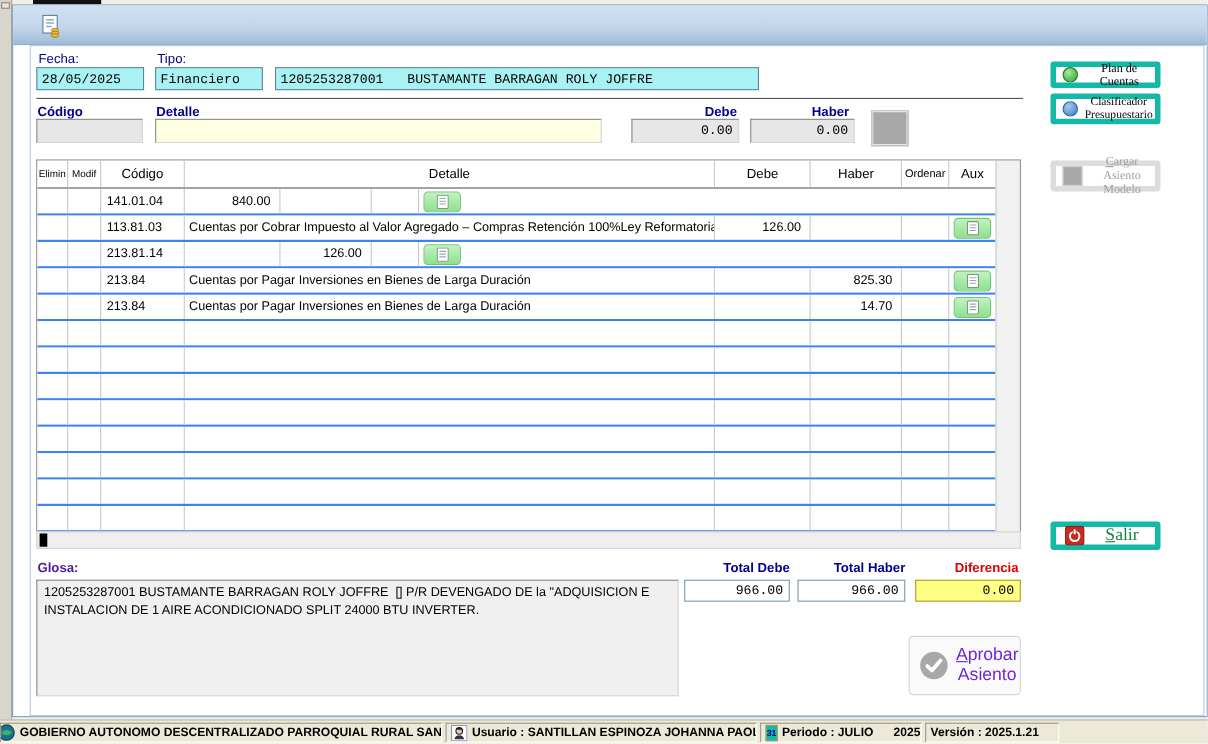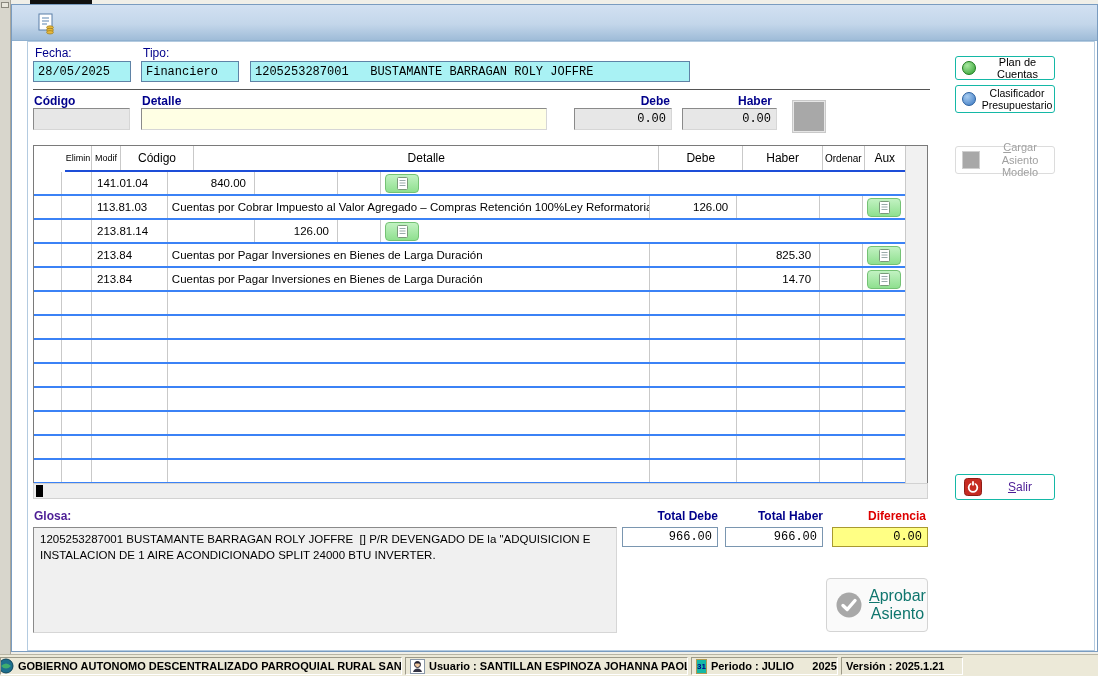--- a/index.html
+++ b/index.html
@@ -35,21 +35,21 @@
   .ta-right { text-align:right; }
 
   .sep-line { position:absolute; left:33px; top:89px; width:897px; height:0; border-top:1px solid #555; }
 
   .gray-square-btn { position:absolute; left:792px; top:100px; width:34px; height:33px; background:#a8a8a8;
                      border:1px solid #c9c9c9; box-shadow:0 0 0 1px #e6e6e6 inset; cursor:pointer; }
 
   
   .grid { position:absolute; left:33px; top:145px; width:895px; border:1px solid #7a7a7a; background:#fff; font-size:11.5px; }
   .g-row { display:flex; height:24px; border-bottom:2px solid #3b82f6; background:#fff; }
-  .g-head { height:26px; border-bottom:2px solid #1d4ed8; font-size:12px;margin-left:31px; }
+  .g-head { height:26px; border-bottom:2px solid #a3a3a3; font-size:12px; }
   .g-cell { border-right:1px solid #c9c9c9; height:100%; display:flex; align-items:center; overflow:hidden; white-space:nowrap; }
   .c-elimin { width:28px; justify-content:center; font-size:9px; }
   .c-modif { width:30px; justify-content:center; font-size:9px; }
   .c-codigo { width:76px; padding-left:5px; }
   .g-head .c-codigo { justify-content:center; padding-left:0; }
   .c-detalle { width:483px; padding-left:4px; }
   .g-head .c-detalle { justify-content:center; padding-left:0; }
   .c-debe { width:87px; justify-content:flex-end; padding-right:8px; }
   .c-haber { width:83px; justify-content:flex-end; padding-right:8px; }
   .g-head .c-debe, .g-head .c-haber { justify-content:center; padding-right:0; }
@@ -62,32 +62,32 @@
              background:linear-gradient(#c2f2c2,#8fe08f); display:flex; align-items:center; justify-content:center; cursor:pointer; }
 
   .hscroll { position:absolute; left:33px; top:483px; width:895px; height:16px; background:#efefef; border:1px solid #d2d2d2; }
   .hscroll .thumb { position:absolute; left:2px; top:1px; width:7px; height:12px; background:#000; }
 
   textarea.glosa { position:absolute; left:33px; top:527px; width:584px; height:106px; background:#f0f0f0;
                    border:1px solid; border-color:#8a8a8a #d6d6d6 #d6d6d6 #8a8a8a; resize:none;
                    font-family:"Liberation Sans", sans-serif; font-size:11.5px; color:#000; padding:4px 6px; line-height:1.35; }
 
   
-  .side-btn { position:absolute; background:#fff; border:1px solid #14b8a6; border-radius:3px; cursor:pointer;
-              display:flex; align-items:center; font-size:11px; color:#000; }
+  .side-btn { position:absolute; background:#fff; border:5px solid #14b8a6; border-radius:3px; cursor:pointer;
+              display:flex; align-items:center; font-size:11px; color:#000;font-family:Liberation Serif, serif; }
   .side-btn .two-line { line-height:1.15; text-align:center; width:100%; }
   .sphere { width:14px; height:14px; border-radius:50%; flex:0 0 auto; }
   .sphere.green { background:radial-gradient(circle at 35% 30%, #a8e8a0, #2e9e2e); border:1px solid #1d7a1d; }
   .sphere.blue { background:radial-gradient(circle at 35% 30%, #a8ccf0, #3a78c2); border:1px solid #2a5f9e; }
   .gray-sq { width:18px; height:18px; background:#a8a8a8; border:1px solid #cfcfcf; flex:0 0 auto; }
   .disabled-txt { color:#a0a0a0; }
 
   .aprobar-btn { position:absolute; left:826px; top:578px; width:102px; height:54px; background:#fafafa;
                  border:1px solid #d4d4d4; border-radius:4px; display:flex; align-items:center; gap:6px; padding-left:8px; cursor:pointer; }
-  .aprobar-txt { font-size:16px; color:#0f766e; line-height:1.1; }
+  .aprobar-txt { font-size:16px; color:#6d28d9; line-height:1.1; }
 
   
   .statusbar { position:absolute; left:0; top:654px; width:1098px; height:22px; background:#ece9d8;
                border-top:1px solid #b8b5a4; font-size:11px; font-weight:bold; color:#000; }
   .seg { position:absolute; top:2px; height:18px; background:#ece9d8; border:1px solid;
          border-color:#9d9a88 #ffffff #ffffff #9d9a88; display:flex; align-items:center; gap:4px; padding:0 4px; overflow:hidden; }
   .seg span { white-space:pre; }
 
   u { text-decoration:underline; }
 </style>
@@ -164,21 +164,21 @@
 
 <button class="side-btn" style="left:955px; top:474px; width:100px; height:26px; gap:4px; padding-left:8px;">
   <span style="display:flex;">
     <svg width="18" height="18" viewBox="0 0 18 18">
       <rect x="0.5" y="0.5" width="17" height="17" rx="3" fill="#c62b22" stroke="#8e1d16"></rect>
       <circle cx="9" cy="9.6" r="4.3" fill="none" stroke="#fff" stroke-width="1.8"></circle>
       <line x1="9" y1="2.8" x2="9" y2="8" stroke="#c62b22" stroke-width="3.4"></line>
       <line x1="9" y1="3.2" x2="9" y2="7.6" stroke="#fff" stroke-width="1.8"></line>
     </svg>
   </span>
-  <span style="flex:1; text-align:center; color:#4c1d95; font-size:12px;"><u>S</u>alir</span>
+  <span style="flex:1; text-align:center; color:#15803d; font-size:16px;"><u>S</u>alir</span>
 </button>
 
 <div class="grid">
   <div class="grid-inner">
     <div class="g-row g-head">
       <div class="g-cell c-elimin">Elimin</div>
       <div class="g-cell c-modif">Modif</div>
       <div class="g-cell c-codigo">Código</div>
       <div class="g-cell c-detalle">Detalle</div>
       <div class="g-cell c-debe">Debe</div>

